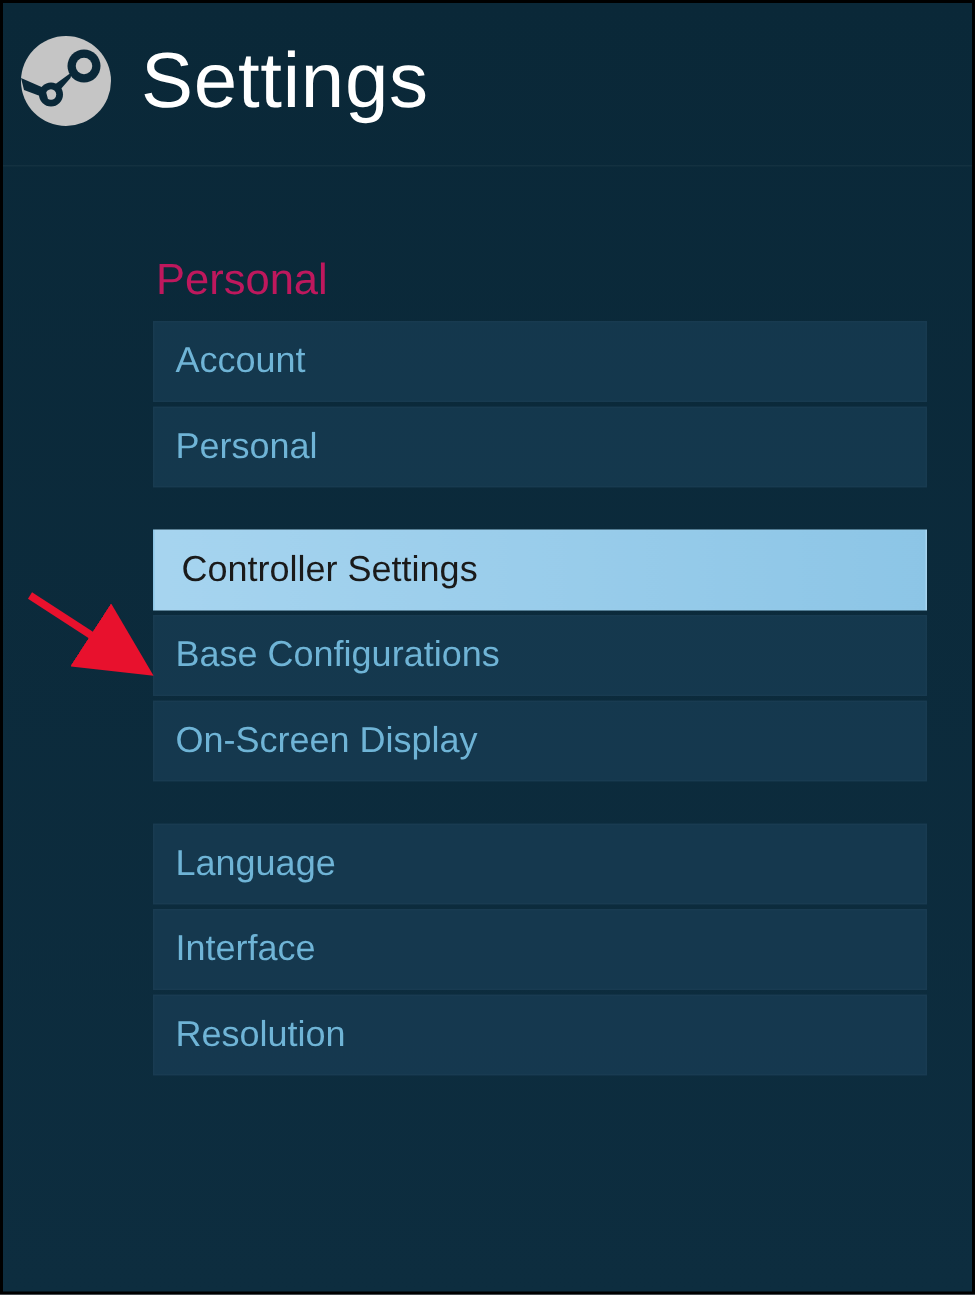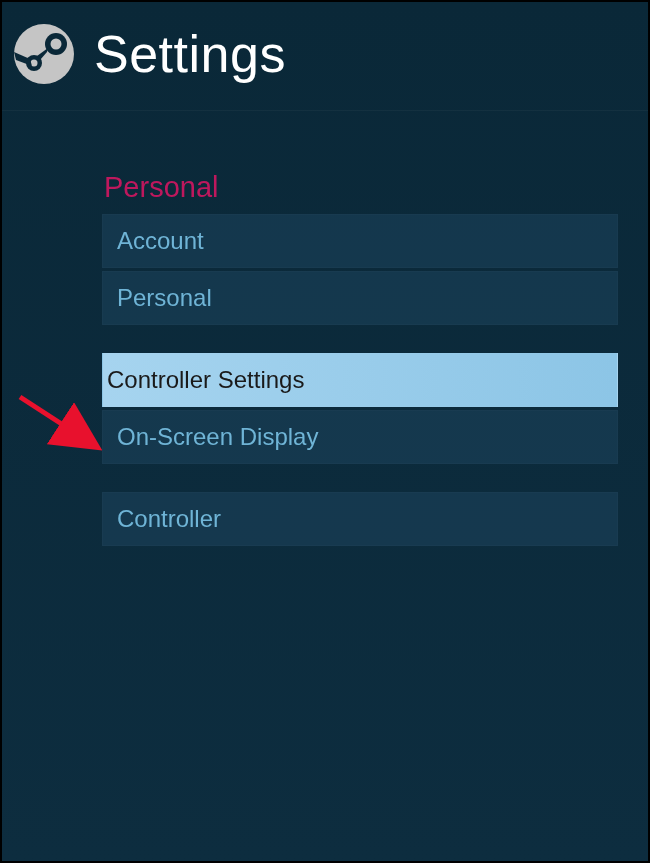--- a/index.html
+++ b/index.html
@@ -54,21 +54,21 @@
       font-size: 24px;
       font-weight: 400;
       padding: 12px 14px;
       margin-bottom: 3px;
       cursor: pointer;
       border: 1px solid rgba(255,255,255,0.02);
     }
     .menu-item.selected {
       background: linear-gradient(90deg, #a6d4ef 0%, #8cc5e6 100%);
       color: #1a1a1a;
-      padding-left: 4px;
+      padding-left: 18px;
     }
     .annotation-arrow {
       position: absolute;
       top: 385px;
       left: 10px;
       pointer-events: none;
     }
   </style>
 </head>
 <body>
@@ -89,25 +89,28 @@
 <div class="content">
 
   <div class="section">
     <div class="section-header">Personal</div>
     <div class="menu-item">Account</div>
     <div class="menu-item">Personal</div>
   </div>
 
   <div class="section">
     <div class="menu-item selected">Controller Settings</div>
+    <div class="menu-item">Base Configurations</div>
     <div class="menu-item">On-Screen Display</div>
   </div>
 
   <div class="section">
-    <div class="menu-item">Controller</div>
+    <div class="menu-item">Language</div>
+    <div class="menu-item">Interface</div>
+    <div class="menu-item">Resolution</div>
   </div>
 
 </div>
 
 <svg class="annotation-arrow" width="100" height="80" viewBox="0 0 100 80">
   <defs>
     <marker id="arrowhead" markerWidth="10" markerHeight="10" refX="8" refY="5" orient="auto">
       <polygon points="0 0, 10 5, 0 10" fill="#e8112d"></polygon>
     </marker>
   </defs>

